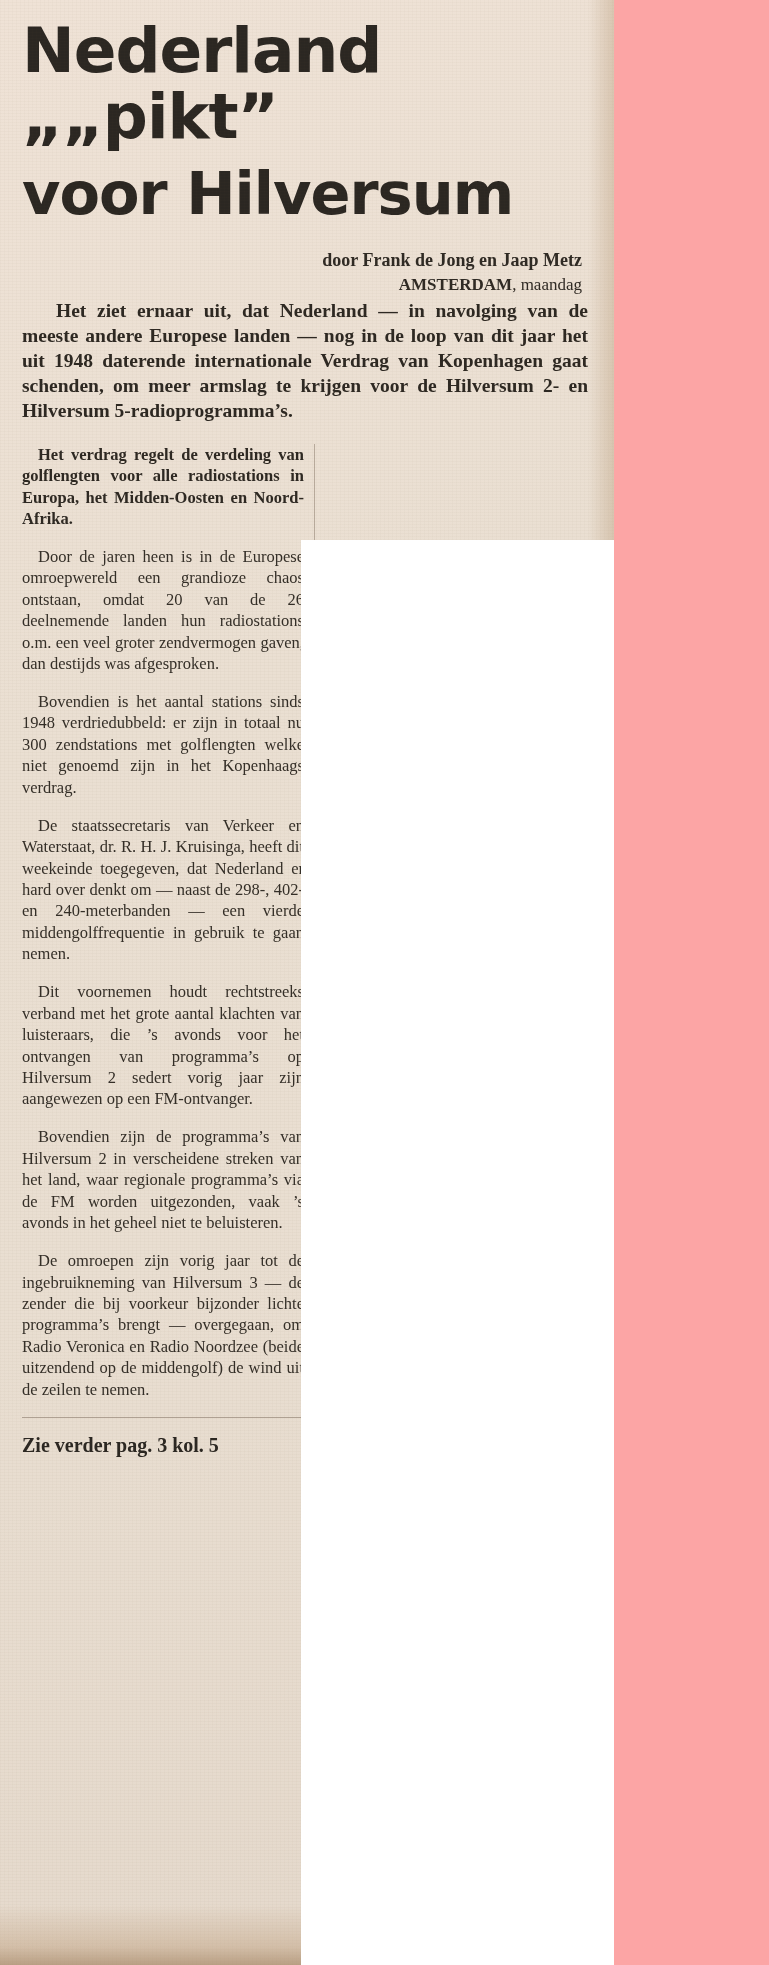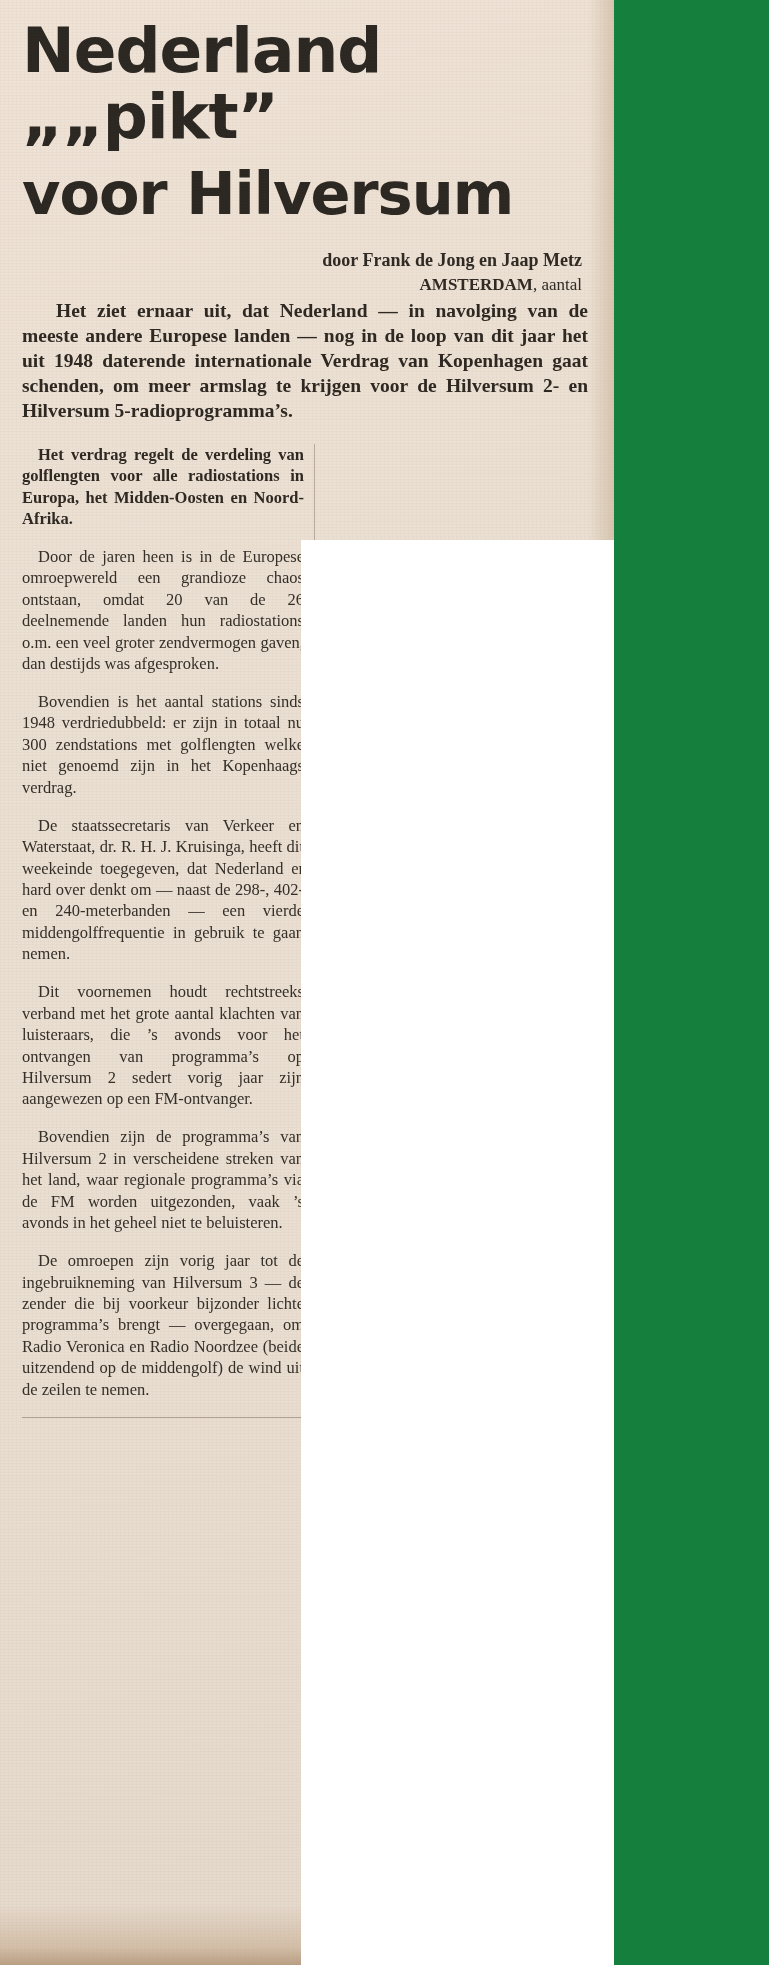--- a/index.html
+++ b/index.html
@@ -4,21 +4,21 @@
 <style>
   html, body {
     margin: 0;
     padding: 0;
     background: #ffffff;
   }
   .page {
     position: relative;
     width: 769px;
     height: 1965px;
-    background: #15803d;
+    background: #fca5a5;
     overflow: hidden;
   }
   
   .clipping {
     position: absolute;
     left: 0;
     top: 0;
     width: 614px;
     height: 1965px;
     background: linear-gradient(160deg, #efe2d6 0%, #eadfd2 35%, #e9ded1 60%, #e4d8cb 100%);
@@ -165,38 +165,39 @@
   <div class="clipping">
 
     <h1 class="headline">
       <span class="l1">Nederland  „„pikt”</span>
       <span class="l3">voor Hilversum</span>
     </h1>
 
     <div class="byline">door Frank de Jong en Jaap Metz</div>
 
     <div class="dateline">
-      <b>AMSTERDAM</b><span>, aantal</span>
+      <b>AMSTERDAM</b><span>, maandag</span>
     </div>
 
     <p class="lead">Het ziet ernaar uit, dat Nederland — in navolging van de meeste andere Europese landen — nog in de loop van dit jaar het uit 1948 daterende internationale Verdrag van Kopenhagen gaat schenden, om meer armslag te krijgen voor de Hilversum 2- en Hilversum 5-radioprogramma’s.</p>
 
     <div class="columns">
       <div class="col-rule"></div>
 
       <p class="intro">Het verdrag regelt de verdeling van golflengten voor alle radiostations in Europa, het Midden-Oosten en Noord-Afrika.</p>
 
       <p class="body-par">Door de jaren heen is in de Europese omroepwereld een grandioze chaos ontstaan, omdat 20 van de 26 deelnemende landen hun radiostations o.m. een veel groter zendvermogen gaven, dan destijds was afgesproken.</p>
       <p class="body-par">Bovendien is het aantal stations sinds 1948 verdriedubbeld: er zijn in totaal nu 300 zendstations met golflengten welke niet genoemd zijn in het Kopenhaags verdrag.</p>
       <p class="body-par">De staatssecretaris van Verkeer en Waterstaat, dr. R. H. J. Kruisinga, heeft dit weekeinde toegegeven, dat Nederland er hard over denkt om — naast de 298-, 402- en 240-meterbanden — een vierde middengolffrequentie in gebruik te gaan nemen.</p>
       <p class="body-par">Dit voornemen houdt rechtstreeks verband met het grote aantal klachten van luisteraars, die ’s avonds voor het ontvangen van programma’s op Hilversum 2 sedert vorig jaar zijn aangewezen op een FM-ontvanger.</p>
       <p class="body-par">Bovendien zijn de programma’s van Hilversum 2 in verscheidene streken van het land, waar regionale programma’s via de FM worden uitgezonden, vaak ’s avonds in het geheel niet te beluisteren.</p>
       <p class="body-par">De omroepen zijn vorig jaar tot de ingebruikneming van Hilversum 3 — de zender die bij voorkeur bijzonder lichte programma’s brengt — overgegaan, om Radio Veronica en Radio Noordzee (beide uitzendend op de middengolf) de wind uit de zeilen te nemen.</p>
 
       <div class="rule-top"></div>
+      <div class="continued">Zie verder pag. 3 kol. 5</div>
     </div>
 
     <div class="grain"></div>
     <div class="stain-right"></div>
     <div class="stain-bottom"></div>
   </div>
 
   <div class="cutout"></div>
 
 </div>

